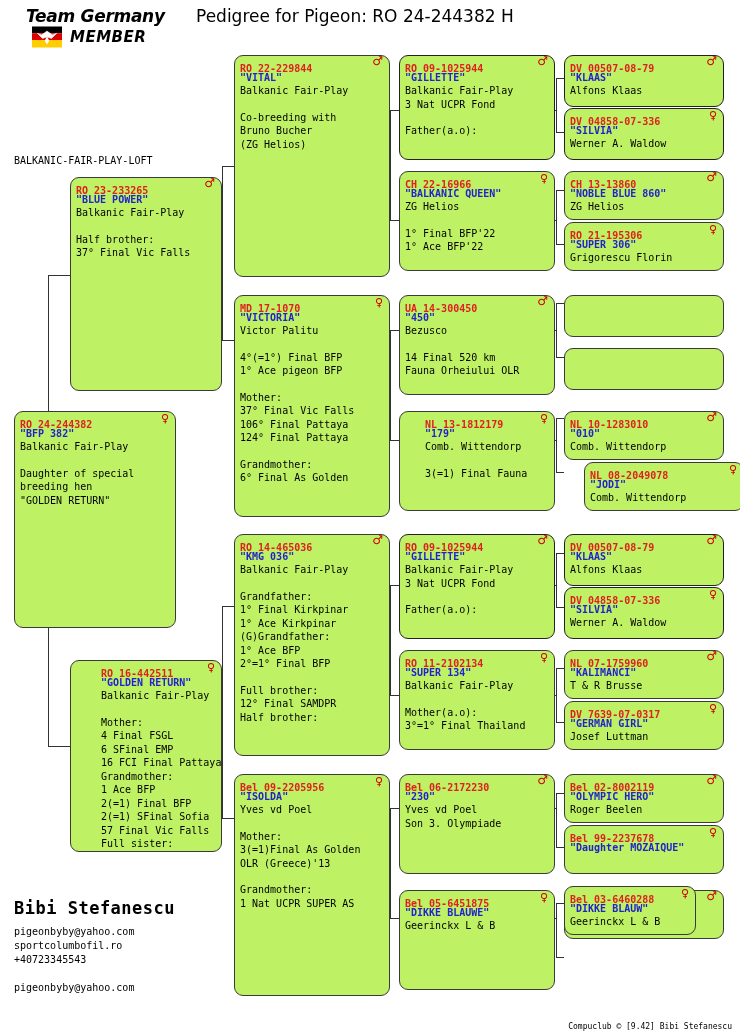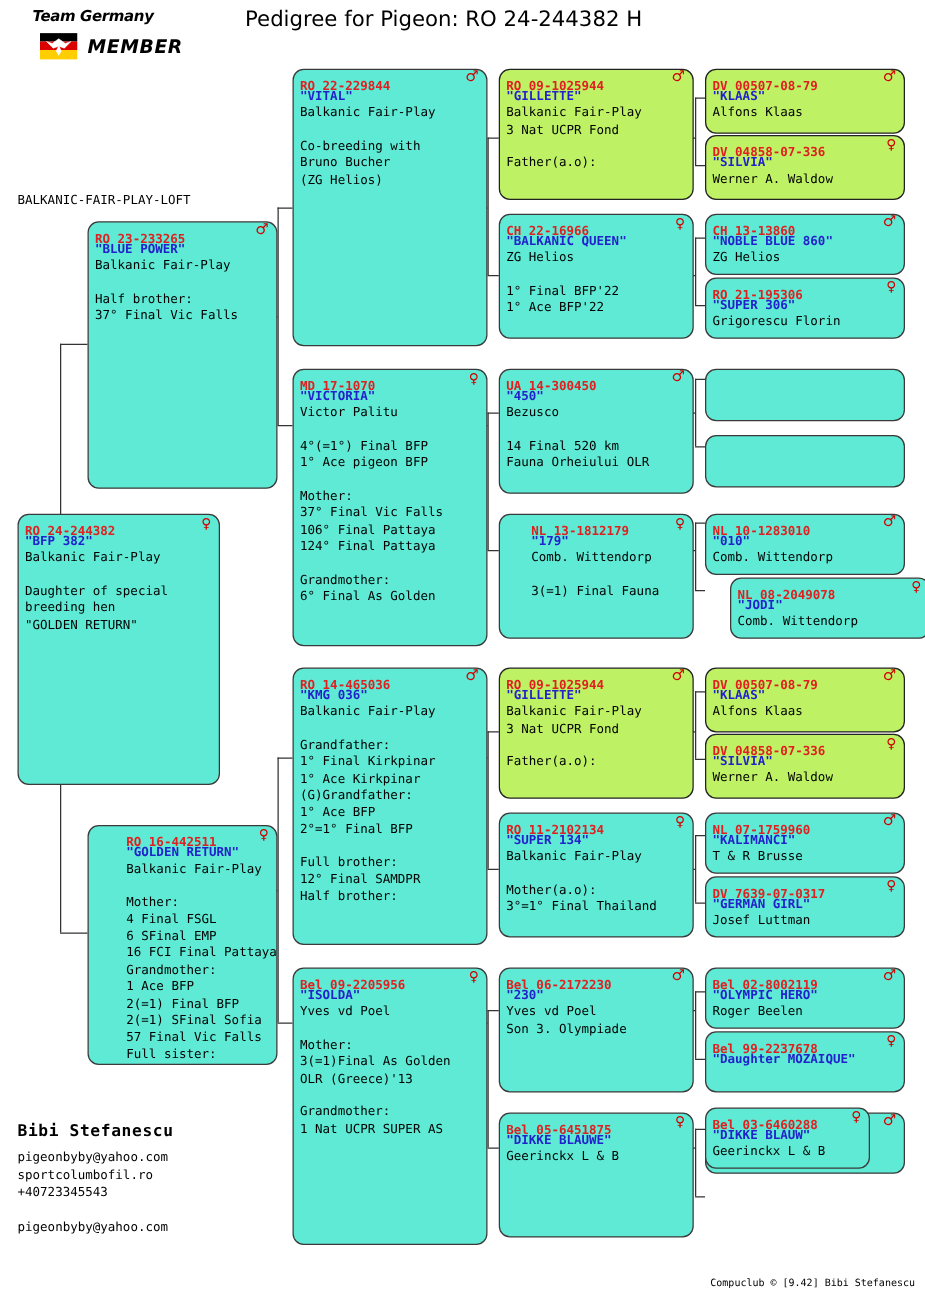--- a/index.html
+++ b/index.html
@@ -11,21 +11,21 @@
     position: relative;
     overflow: hidden;
   }
 
   
   #header { position:absolute; left:0; top:0; width:740px; height:50px; }
   #logo { position:absolute; left:8px; top:4px; width:170px; height:46px; }
   #logo-line1 {
     position:absolute; left:18px; top:2px;
     font-family:"DejaVu Sans","Liberation Sans",sans-serif;
-    font-weight:bold; font-style:italic; font-size:12px; color:#000;
+    font-weight:bold; font-style:italic; font-size:17px; color:#000;
     letter-spacing:-0.3px; white-space:nowrap;
   }
   #logo-line2 {
     position:absolute; left:62px; top:24px;
     font-family:"DejaVu Sans","Liberation Sans",sans-serif;
     font-weight:bold; font-style:italic; font-size:15px; color:#000;
     letter-spacing:0.5px; white-space:nowrap;
   }
   #logo-eagle {
     position:absolute; left:24px; top:22px; width:30px; height:22px;
@@ -38,38 +38,38 @@
 
   
   #loft-label {
     position:absolute; left:14px; top:155px;
     font-size:10px; color:#000; letter-spacing:0px; white-space:nowrap;
   }
 
   
   #breeder { position:absolute; left:14px; top:898px; width:200px; }
   #breeder-name {
-    font-size:13px; font-weight:bold; color:#000; letter-spacing:0.5px;
+    font-size:17px; font-weight:bold; color:#000; letter-spacing:0.5px;
     margin-bottom:7px;
   }
   #breeder .line { font-size:10px; color:#000; line-height:14px; }
   #breeder .spacer { height:14px; }
 
   
   #footer {
     position:absolute; right:8px; bottom:5px;
     font-size:8px; color:#000; white-space:nowrap;
   }
 
   
   .card {
     position:absolute;
     border:1px solid #3a3a3a;
     border-radius:9px;
-    background:#5eead4;
+    background:#bef264;
     overflow:hidden;
   }
   .card.pink { background:#bef264; border-color:#222; }
   .card-head {
     position:relative;
     height:15px;
     padding:1px 4px 0 5px;
     white-space:nowrap;
   }
   .ring {

